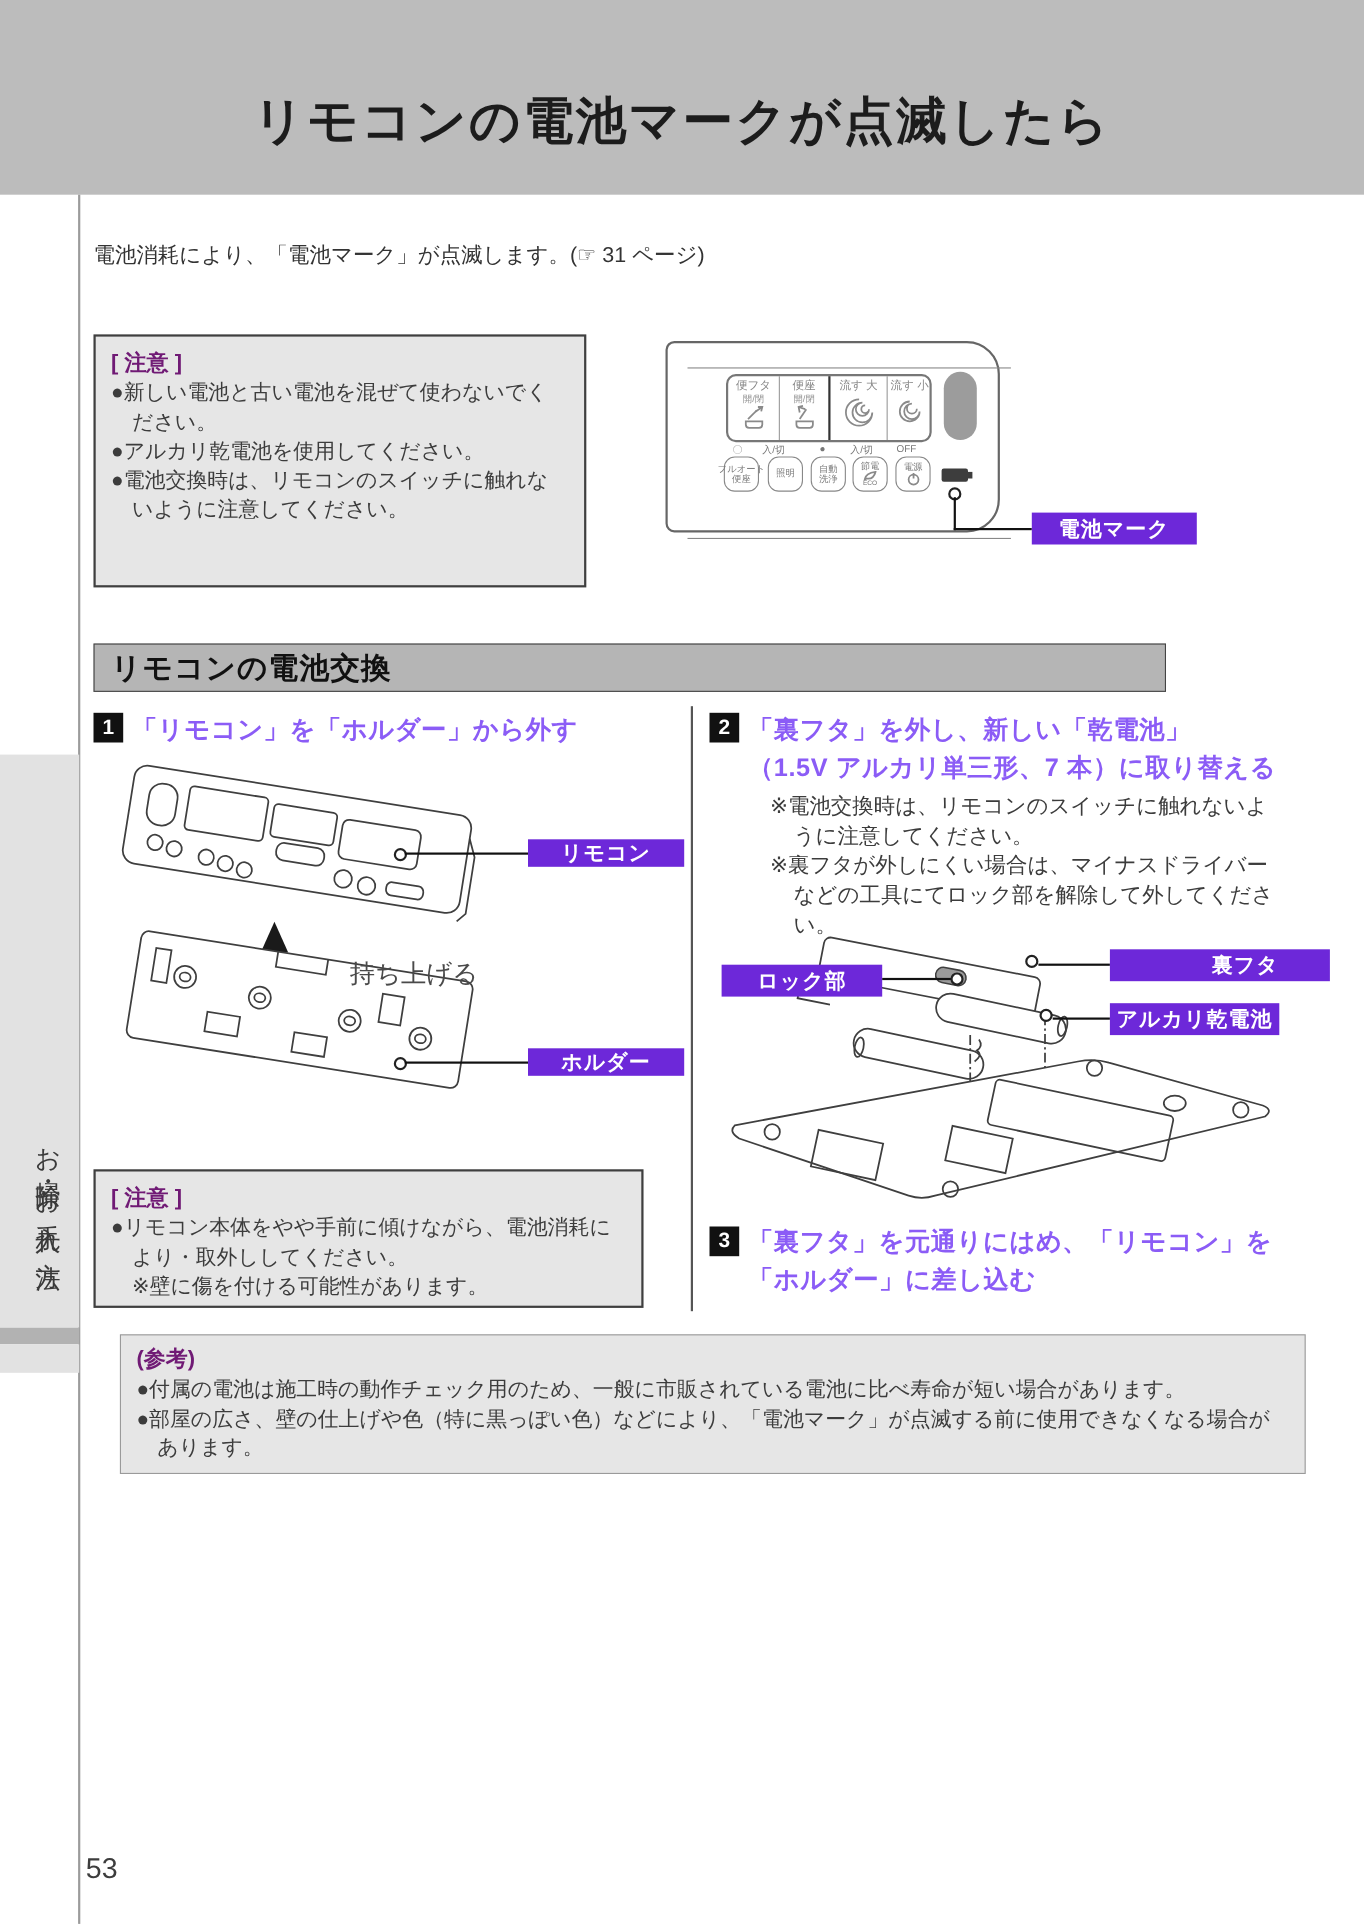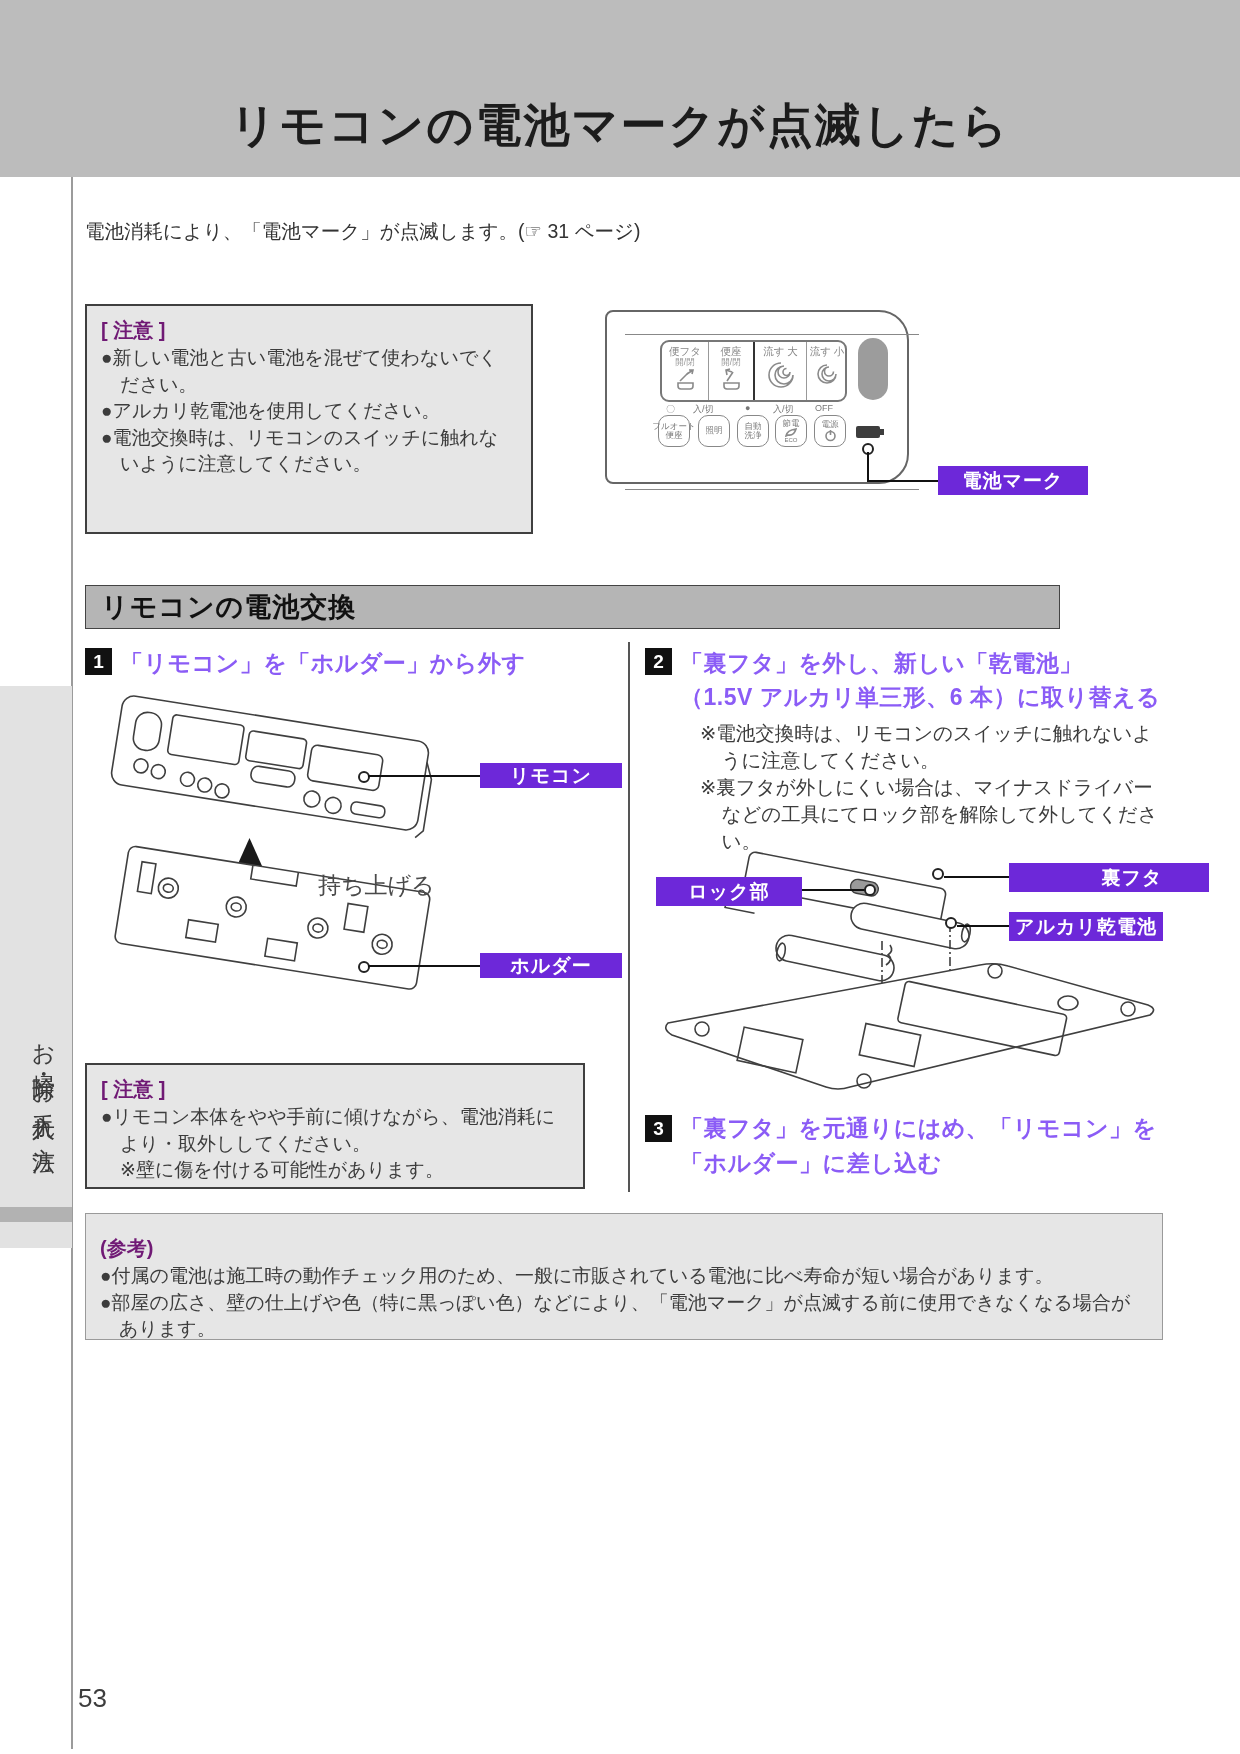--- a/index.html
+++ b/index.html
@@ -3,36 +3,36 @@
 <meta charset="utf-8">
 <style>
   html,body{margin:0;padding:0;background:#fff;}
   .page{position:relative;width:1240px;height:1754px;background:#ffffff;overflow:hidden;
         font-family:"Liberation Sans","DejaVu Sans",sans-serif;color:#2e2e2e;}
   .abs{position:absolute;}
 
   
   .header-band{left:0;top:0;width:1240px;height:177px;background:#bcbcbc;
                display:flex;align-items:flex-end;justify-content:center;}
-  .header-title{font-size:46px;font-weight:700;color:#1c1c1c;letter-spacing:2px;padding-bottom:20px;margin-top:32px;}
+  .header-title{font-size:46px;font-weight:700;color:#1c1c1c;letter-spacing:2px;padding-bottom:36px;margin-top:32px;}
 
   .margin-line{left:71px;top:177px;width:2px;height:1572px;background:#9b9b9b;}
 
   
   .sidebar-tab{left:0;top:686px;width:72px;height:521px;background:#e2e2e2;}
   .sidebar-strip{left:0;top:1207px;width:72px;height:15px;background:#b2b2b2;}
   .sidebar-tab2{left:0;top:1222px;width:72px;height:26px;background:#e2e2e2;}
   .sidebar-text{left:14px;top:956px;width:46px;height:250px;writing-mode:vertical-rl;
                 font-size:23px;color:#3a3a3a;letter-spacing:3px;display:flex;justify-content:center;}
 
   .intro{left:85px;top:218px;font-size:19.5px;color:#333;}
 
   
   .gray-box{background:#e6e6e6;border:2px solid #3f3f3f;box-sizing:border-box;padding:9px 14px;}
-  .ref-box{background:#e6e6e6;border:1.5px solid #9a9a9a;box-sizing:border-box;padding:19px 14px;}
+  .ref-box{background:#e6e6e6;border:1.5px solid #9a9a9a;box-sizing:border-box;padding:7px 14px;margin-left:24px;}
   .box-heading{font-size:20px;font-weight:700;color:#701a75;line-height:30px;}
   .box-item{font-size:19px;color:#3c3c3c;line-height:26.5px;padding-left:1em;text-indent:-1em;}
   .box-item.sub{margin-left:1em;}
   .caution1{left:85px;top:304px;width:448px;height:230px;}
   .caution2{left:85px;top:1063px;width:500px;height:126px;}
   .refbox{left:85px;top:1213px;width:1078px;height:127px;}
 
   
   .section-bar{left:85px;top:585px;width:975px;height:44px;background:#b5b5b5;border:1.5px solid #444;
                box-sizing:border-box;display:flex;align-items:center;}
@@ -255,21 +255,21 @@
   <div class="abs gray-box caution2">
     <div class="box-heading">[ 注意 ]</div>
     <div class="box-item">●リモコン本体をやや手前に傾けながら、電池消耗により・取外ししてください。</div>
     <div class="box-item sub">※壁に傷を付ける可能性があります。</div>
   </div>
 
   <div class="abs col-divider"></div>
 
   <div class="abs badge" style="left:645px;top:648px;">2</div>
   <div class="abs step-title" style="left:680px;top:648px;">「裏フタ」を外し、新しい「乾電池」</div>
-  <div class="abs step-title" style="left:680px;top:682px;">（1.5V アルカリ単三形、6 本）に取り替える</div>
+  <div class="abs step-title" style="left:680px;top:682px;">（1.5V アルカリ単三形、7 本）に取り替える</div>
   <div class="abs" style="left:700px;top:720px;width:465px;">
     <div class="note">※電池交換時は、リモコンのスイッチに触れないように注意してください。</div>
     <div class="note">※裏フタが外しにくい場合は、マイナスドライバーなどの工具にてロック部を解除して外してください。</div>
   </div>
 
   <div class="abs" style="left:650px;top:845px;">
     <svg width="520" height="250" viewBox="0 0 520 250">
       <g transform="rotate(11 195 43)">
         <rect class="sk" x="95" y="25" width="200" height="36" rx="6"></rect>
         <rect x="200" y="32" width="28" height="14" rx="7" fill="#9a9a9a" stroke="#3f3f3f" stroke-width="1.4"></rect>

